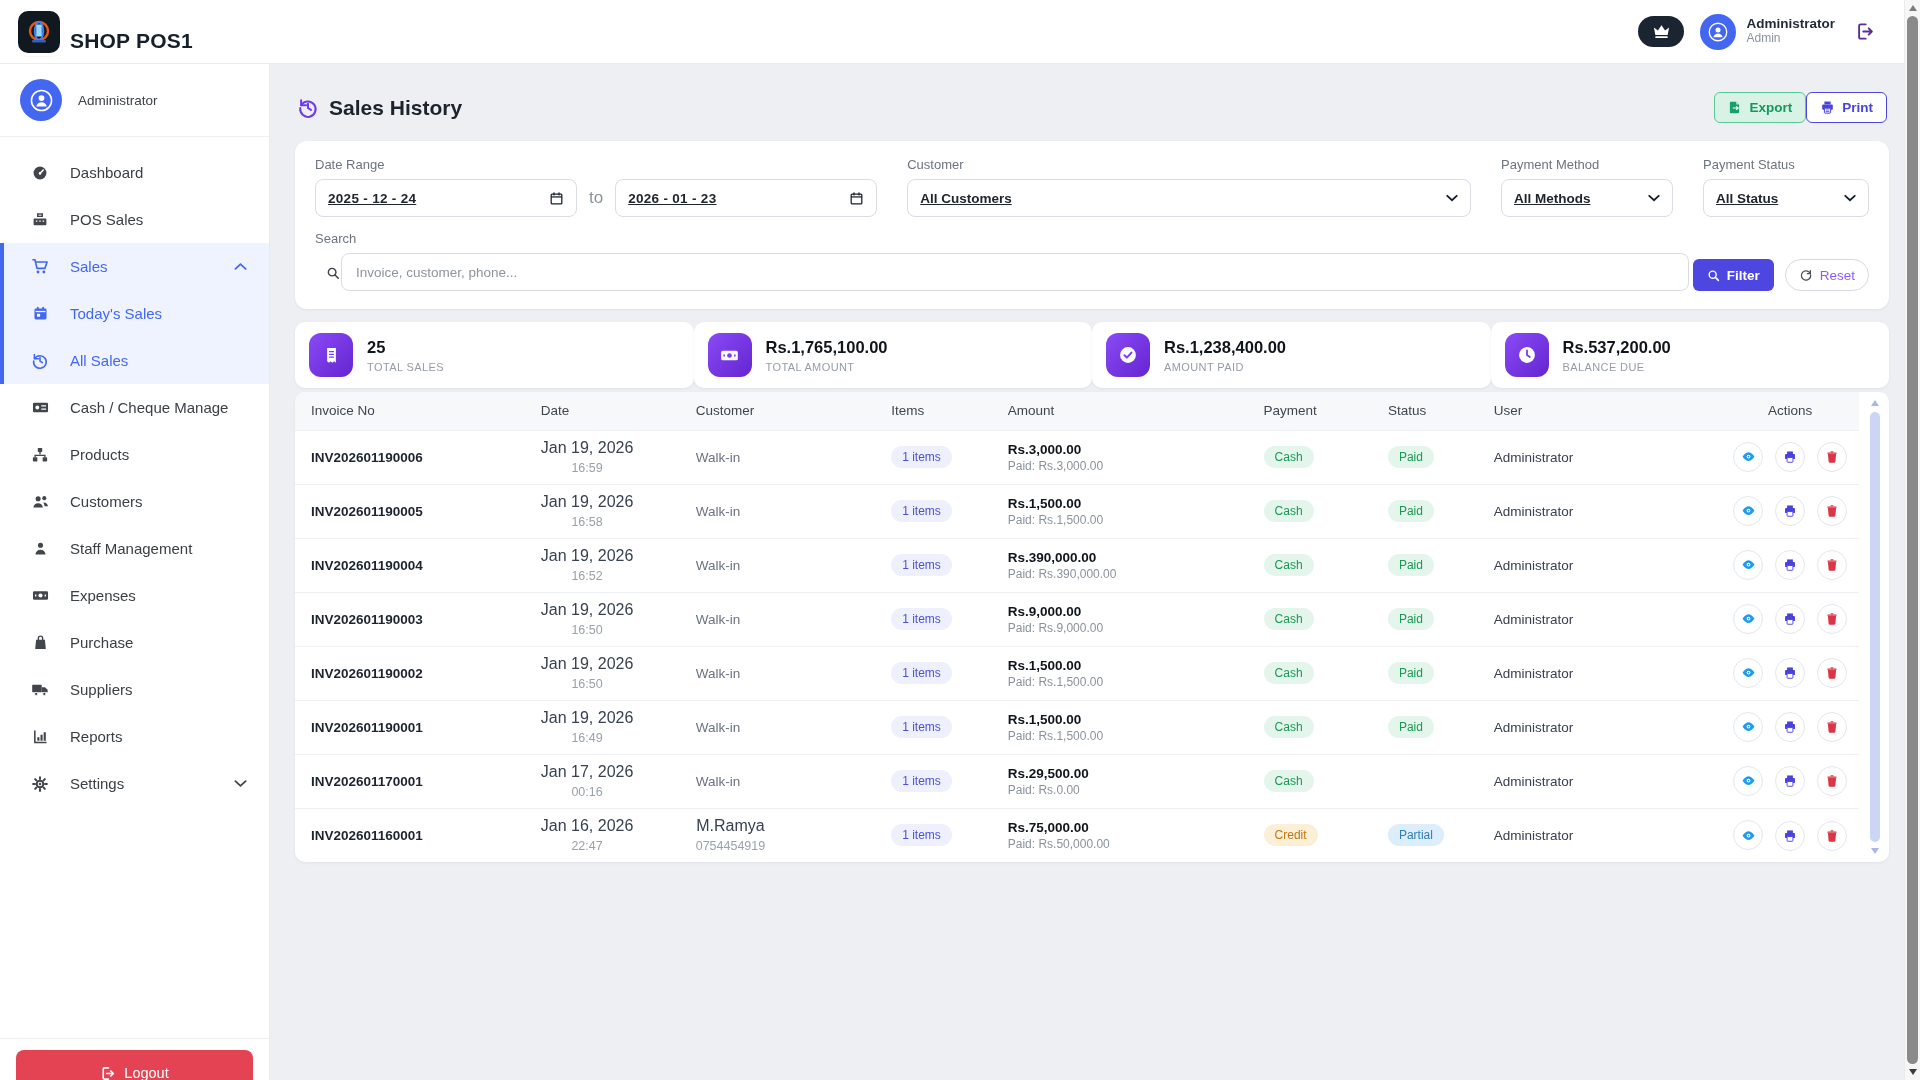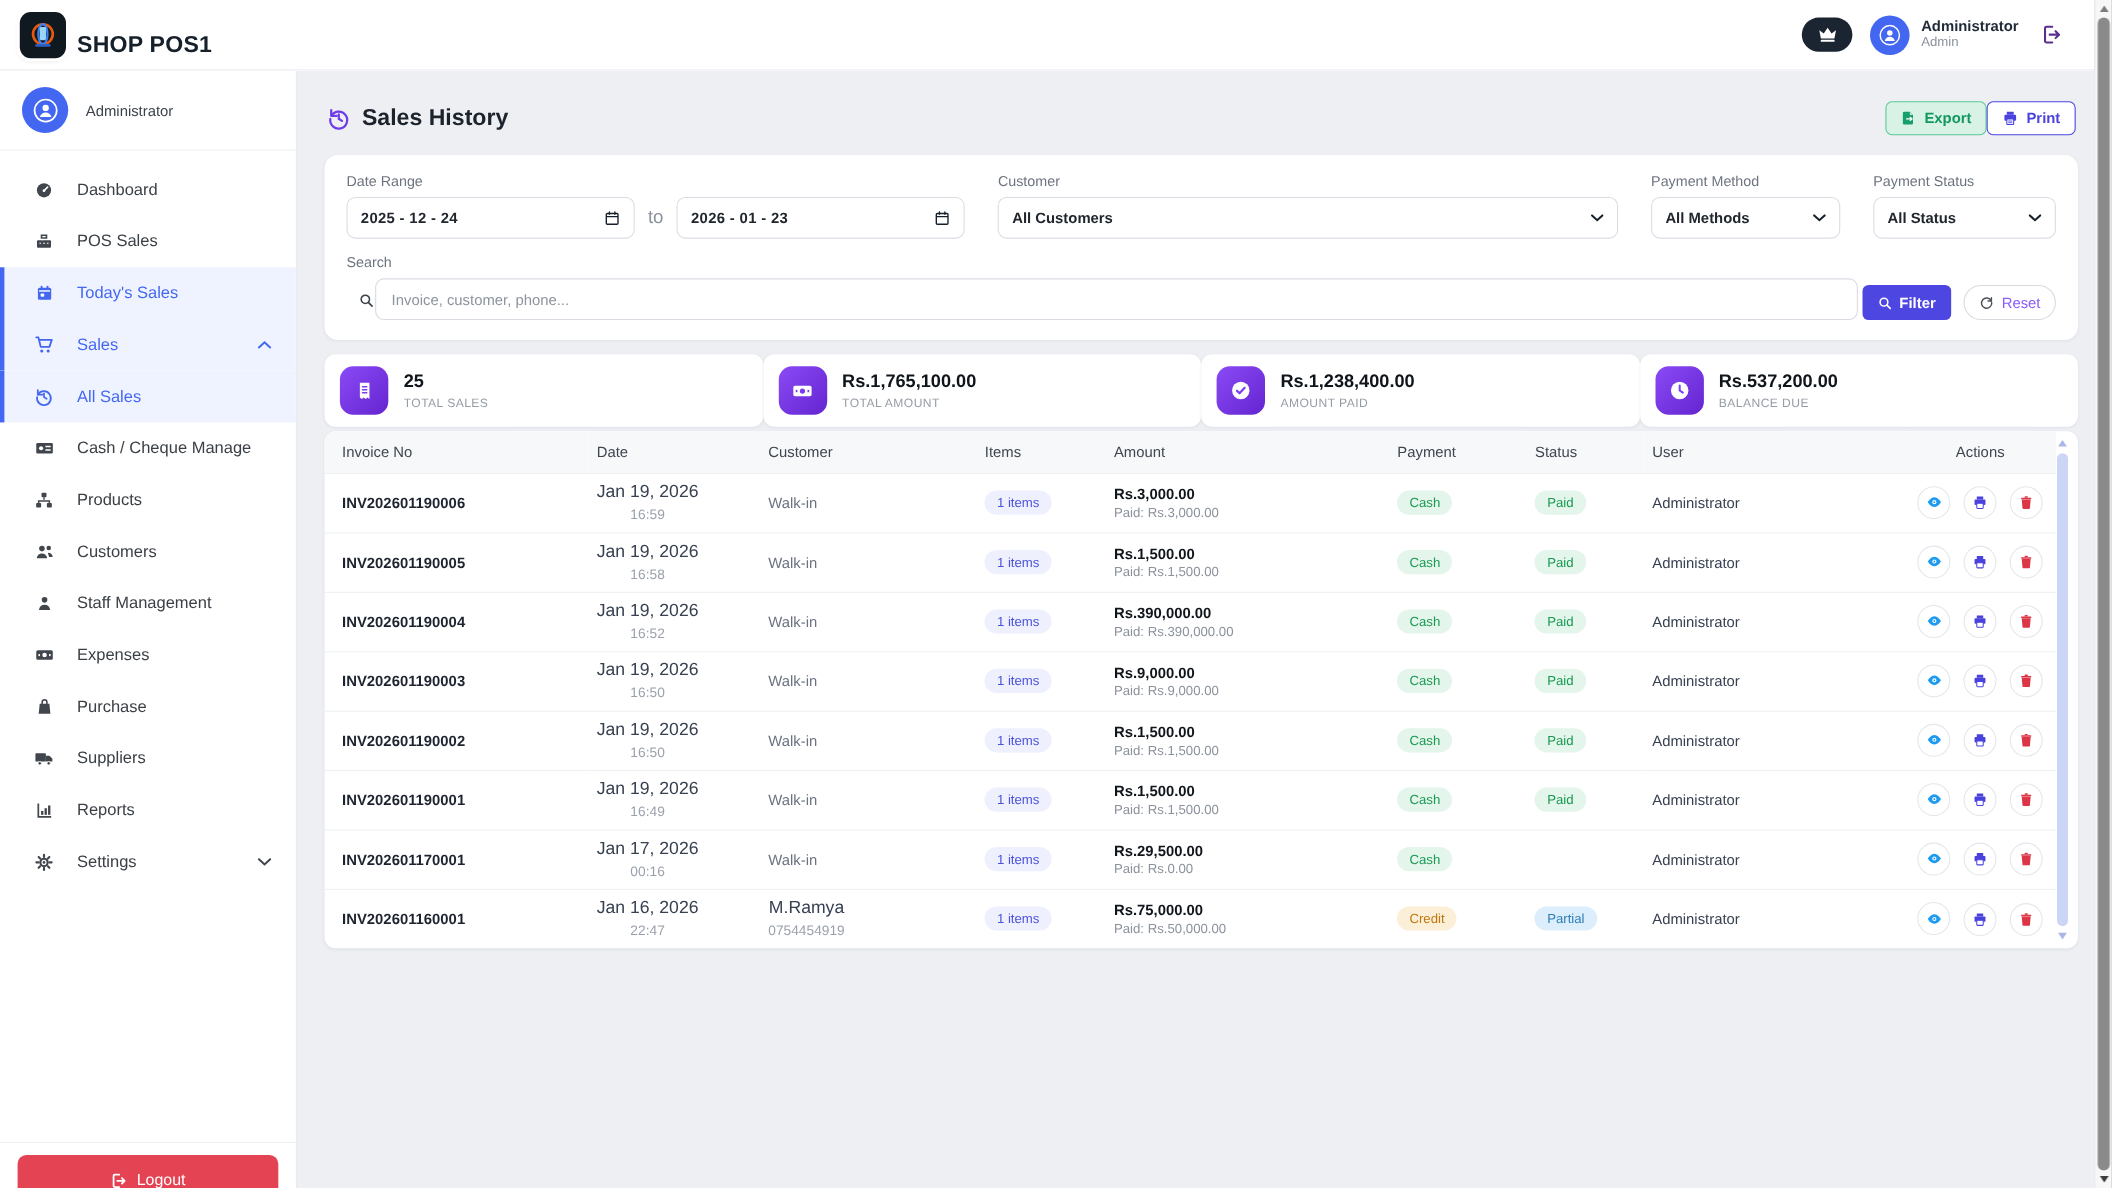--- a/index.html
+++ b/index.html
@@ -41,21 +41,21 @@
   .btn { display:inline-flex; align-items:center; justify-content:center; gap:7px; height:31px; padding:0 13px; border-radius:6px; font-size:13.5px; font-weight:700; cursor:pointer; border:1px solid transparent; font-family:inherit; background:#fff; }
   .btn-export { background:#d8f3e6; border-color:#5cc897; color:#13995f; }
   .btn-print { background:#fff; border-color:#4e46e1; color:#4a42dd; }
 
   
   .filter-card { background:#fff; border-radius:12px; box-shadow:0 1px 3px rgba(20,30,60,.06); padding:16px 20px 18px; margin-bottom:13px; }
   .f-row { display:flex; align-items:flex-end; gap:30px; }
   .f-row + .f-row { margin-top:14px; }
   .f-group { display:flex; flex-direction:column; }
   .f-label { font-size:13px; color:#6d7480; margin-bottom:7px; }
-  .f-input { height:38px; border:1px solid #d9dde3; border-radius:8px; background:#fff; display:flex; align-items:center; padding:0 12px; font-size:13.5px; color:#20262e; cursor:pointer; }
+  .f-input { height:38px; border:1px solid #d9dde3; border-radius:8px; background:#fff; display:flex; align-items:center; padding:0 12px; font-size:13.5px; color:#20262e; cursor:pointer;text-decoration:underline; }
   .date-wrap { display:flex; align-items:center; gap:12px; }
   .date-input { width:262px; justify-content:space-between; font-weight:600; letter-spacing:.3px; }
   .to-sep { font-size:17px; color:#8b929c; }
   .sel { justify-content:space-between; font-weight:600; }
   .g-customer { flex:1 1 auto; }
   .g-pm .sel { width:172px; }
   .g-ps .sel { width:166px; }
   .g-search { flex:1 1 auto; position:relative; }
   .search-input { width:100%; height:38px; border:1px solid #d9dde3; border-radius:8px; padding:0 12px 0 14px; font-size:13.5px; font-family:inherit; color:#20262e;margin-left:26px; }
   .search-input::placeholder { color:#8d949e; }
@@ -64,21 +64,21 @@
   .btn-reset { border-color:#d7dbe0; color:#8b5cf6; height:32px; font-weight:500;border-radius:16px; }
 
   
   .stats-row { display:flex; gap:0; margin-bottom:4px; }
   .stat-card { flex:1; background:#fff; border-radius:10px; box-shadow:0 1px 3px rgba(20,30,60,.06); display:flex; align-items:center; gap:14px; padding:10px 14px; height:66px; }
   .stat-ic { width:44px; height:44px; border-radius:12px; background:linear-gradient(135deg,#8a4bf7,#6425d0); display:flex; align-items:center; justify-content:center; flex:0 0 auto; }
   .stat-val { font-size:16.5px; font-weight:700; color:#10151c; line-height:1.25; }
   .stat-lbl { font-size:11px; color:#969ca6; letter-spacing:.4px; margin-top:3px; }
 
   
-  .table-card { background:#fff; border-radius:10px; box-shadow:0 1px 3px rgba(20,30,60,.06); position:relative; padding-right:20px; }
+  .table-card { background:#fff; border-radius:10px; box-shadow:0 1px 3px rgba(20,30,60,.06); position:relative; padding-right:30px; }
   table { width:100%; border-collapse:collapse; }
   thead th { background:#f7f8fa; font-size:13.5px; font-weight:500; color:#3f4650; text-align:left; height:38px; padding:0 8px; }
   th:first-child { padding-left:16px; border-top-left-radius:10px; }
   tbody td { height:54px; padding:4px 8px; border-top:1px solid #eef0f3; font-size:13.5px; color:#374151; vertical-align:middle; }
   td:first-child { padding-left:16px; }
   .inv { font-weight:700; color:#1d2430; font-size:13.5px; }
   .cell-2line { display:inline-block; text-align:center; line-height:1.35; }
   .l1 { color:#374151; font-size:16px; }
   .l2 { color:#9aa1ab; font-size:12.5px; }
   .cust { color:#6b7280; }
@@ -179,44 +179,44 @@
             <path d="M8 3h8v5H8z" fill="currentColor"></path>
             <rect x="3.5" y="10" width="17" height="9" rx="1.2" fill="currentColor"></rect>
             <path d="M10 8v2M6.5 13.5h2M11 13.5h2M15.5 13.5h2" stroke="#fff" stroke-width="1.4"></path>
             <path d="M10 5.5h4" stroke="#fff" stroke-width="1.4"></path>
           </svg>
       </span>
       <span>POS Sales</span>
     </div>
     <div class="menu-item active">
       <span class="mi-icon">
+        <svg width="19" height="19" viewBox="0 0 24 24">
+            <path d="M2.5 3.5H5l2.6 10.8h10l2.7-8H6" fill="none" stroke="currentColor" stroke-width="2.1" stroke-linecap="round" stroke-linejoin="round"></path>
+            <circle cx="8.8" cy="19" r="1.8" fill="currentColor"></circle>
+            <circle cx="16.2" cy="19" r="1.8" fill="currentColor"></circle>
+          </svg>
+      </span>
+      <span>Sales</span>
+      <span class="chev">
+        <svg width="13" height="9" viewBox="0 0 14 9">
+            <path d="M1.5 7L7 2l5.5 5" fill="none" stroke="currentColor" stroke-width="2" stroke-linecap="round"></path>
+          </svg>
+      </span>
+    </div>
+    <div class="menu-item active">
+      <span class="mi-icon">
         <svg width="17" height="17" viewBox="0 0 24 24">
             <rect x="3.5" y="5" width="17" height="15.5" rx="2" fill="currentColor"></rect>
             <rect x="7" y="2.5" width="2.4" height="4.5" rx="1.1" fill="currentColor"></rect>
             <rect x="14.6" y="2.5" width="2.4" height="4.5" rx="1.1" fill="currentColor"></rect>
             <rect x="5" y="8.3" width="14" height="1.8" fill="#fff"></rect>
             <rect x="7" y="12.5" width="4.5" height="4" rx="1" fill="#fff"></rect>
           </svg>
       </span>
       <span>Today's Sales</span>
-    </div>
-    <div class="menu-item active">
-      <span class="mi-icon">
-        <svg width="19" height="19" viewBox="0 0 24 24">
-            <path d="M2.5 3.5H5l2.6 10.8h10l2.7-8H6" fill="none" stroke="currentColor" stroke-width="2.1" stroke-linecap="round" stroke-linejoin="round"></path>
-            <circle cx="8.8" cy="19" r="1.8" fill="currentColor"></circle>
-            <circle cx="16.2" cy="19" r="1.8" fill="currentColor"></circle>
-          </svg>
-      </span>
-      <span>Sales</span>
-      <span class="chev">
-        <svg width="13" height="9" viewBox="0 0 14 9">
-            <path d="M1.5 7L7 2l5.5 5" fill="none" stroke="currentColor" stroke-width="2" stroke-linecap="round"></path>
-          </svg>
-      </span>
     </div>
     <div class="menu-item active">
       <span class="mi-icon">
         <svg width="18" height="18" viewBox="0 0 24 24">
             <path d="M4.5 3.5V9H10" fill="none" stroke="currentColor" stroke-width="2.1" stroke-linecap="round" stroke-linejoin="round"></path>
             <path d="M4.8 8.8A8.4 8.4 0 1 1 3.6 12" fill="none" stroke="currentColor" stroke-width="2.1" stroke-linecap="round"></path>
             <path d="M12 7.5V12l3.2 2.1" fill="none" stroke="currentColor" stroke-width="2.1" stroke-linecap="round"></path>
           </svg>
       </span>
       <span>All Sales</span>

